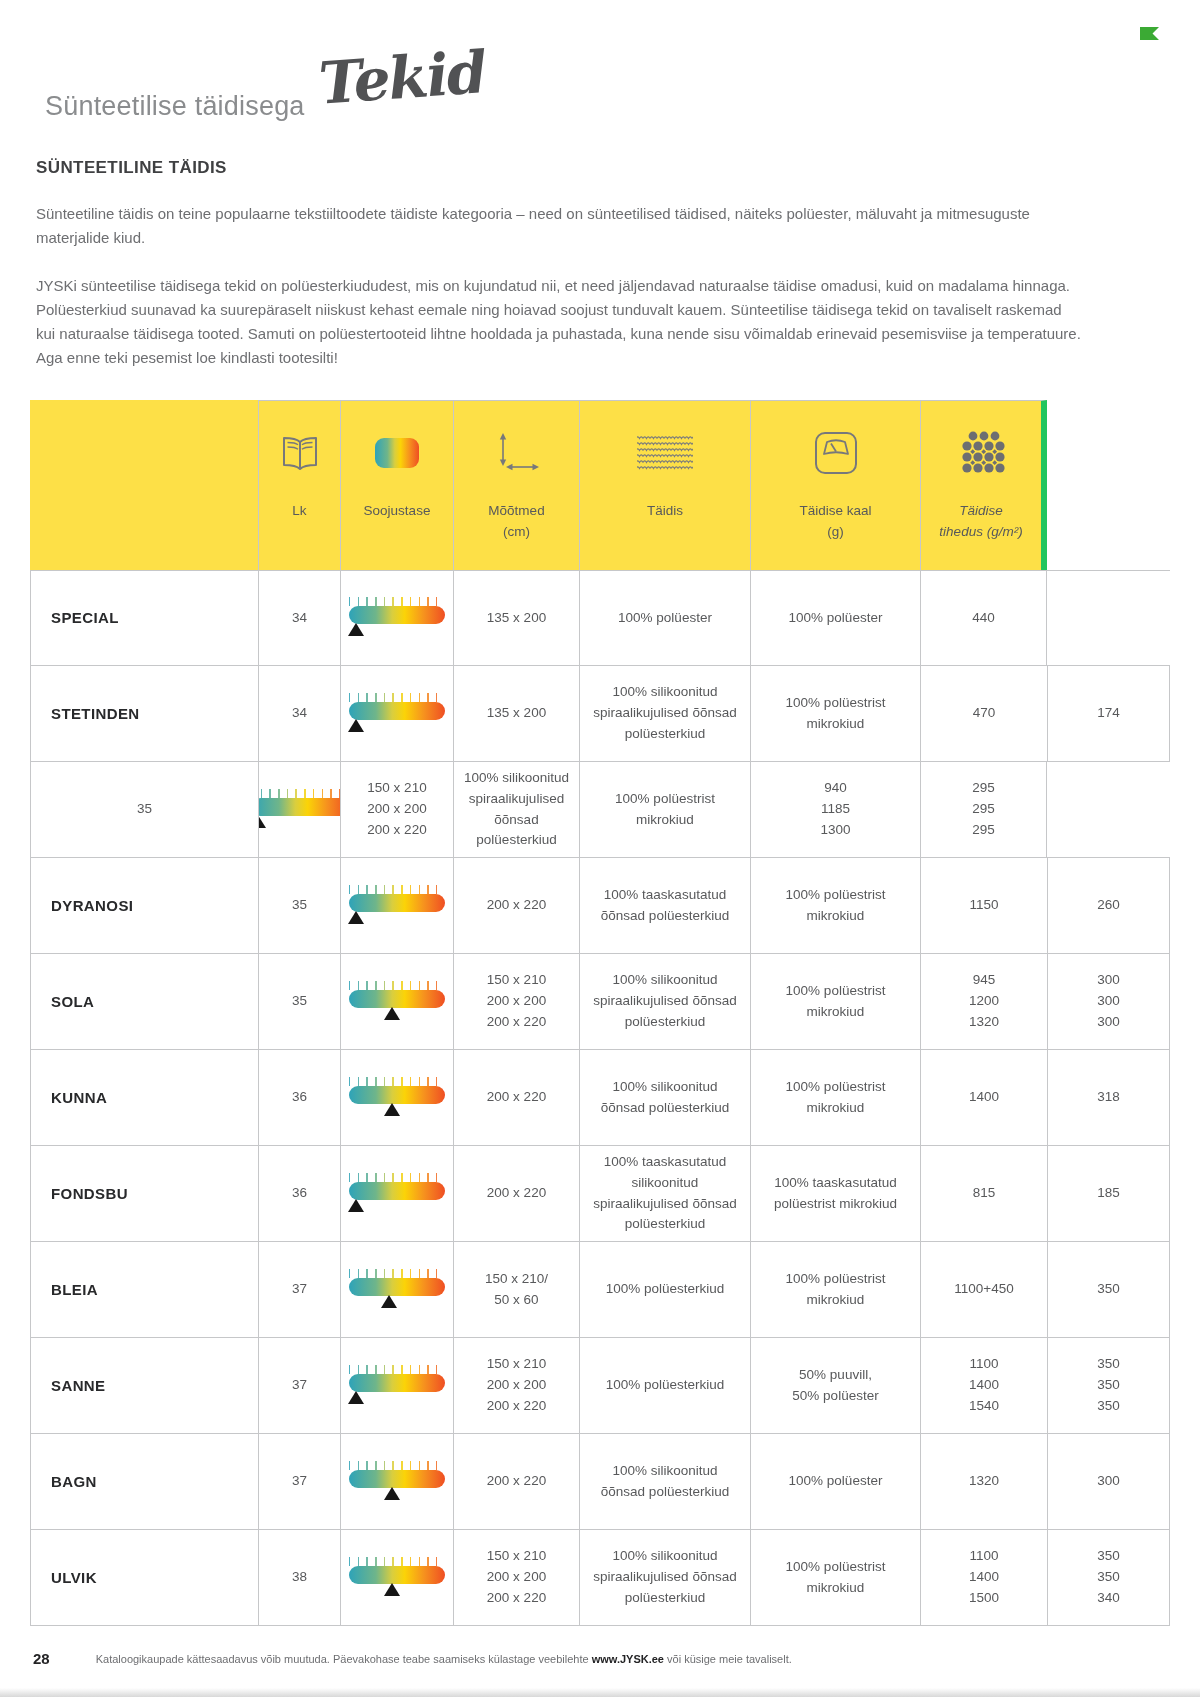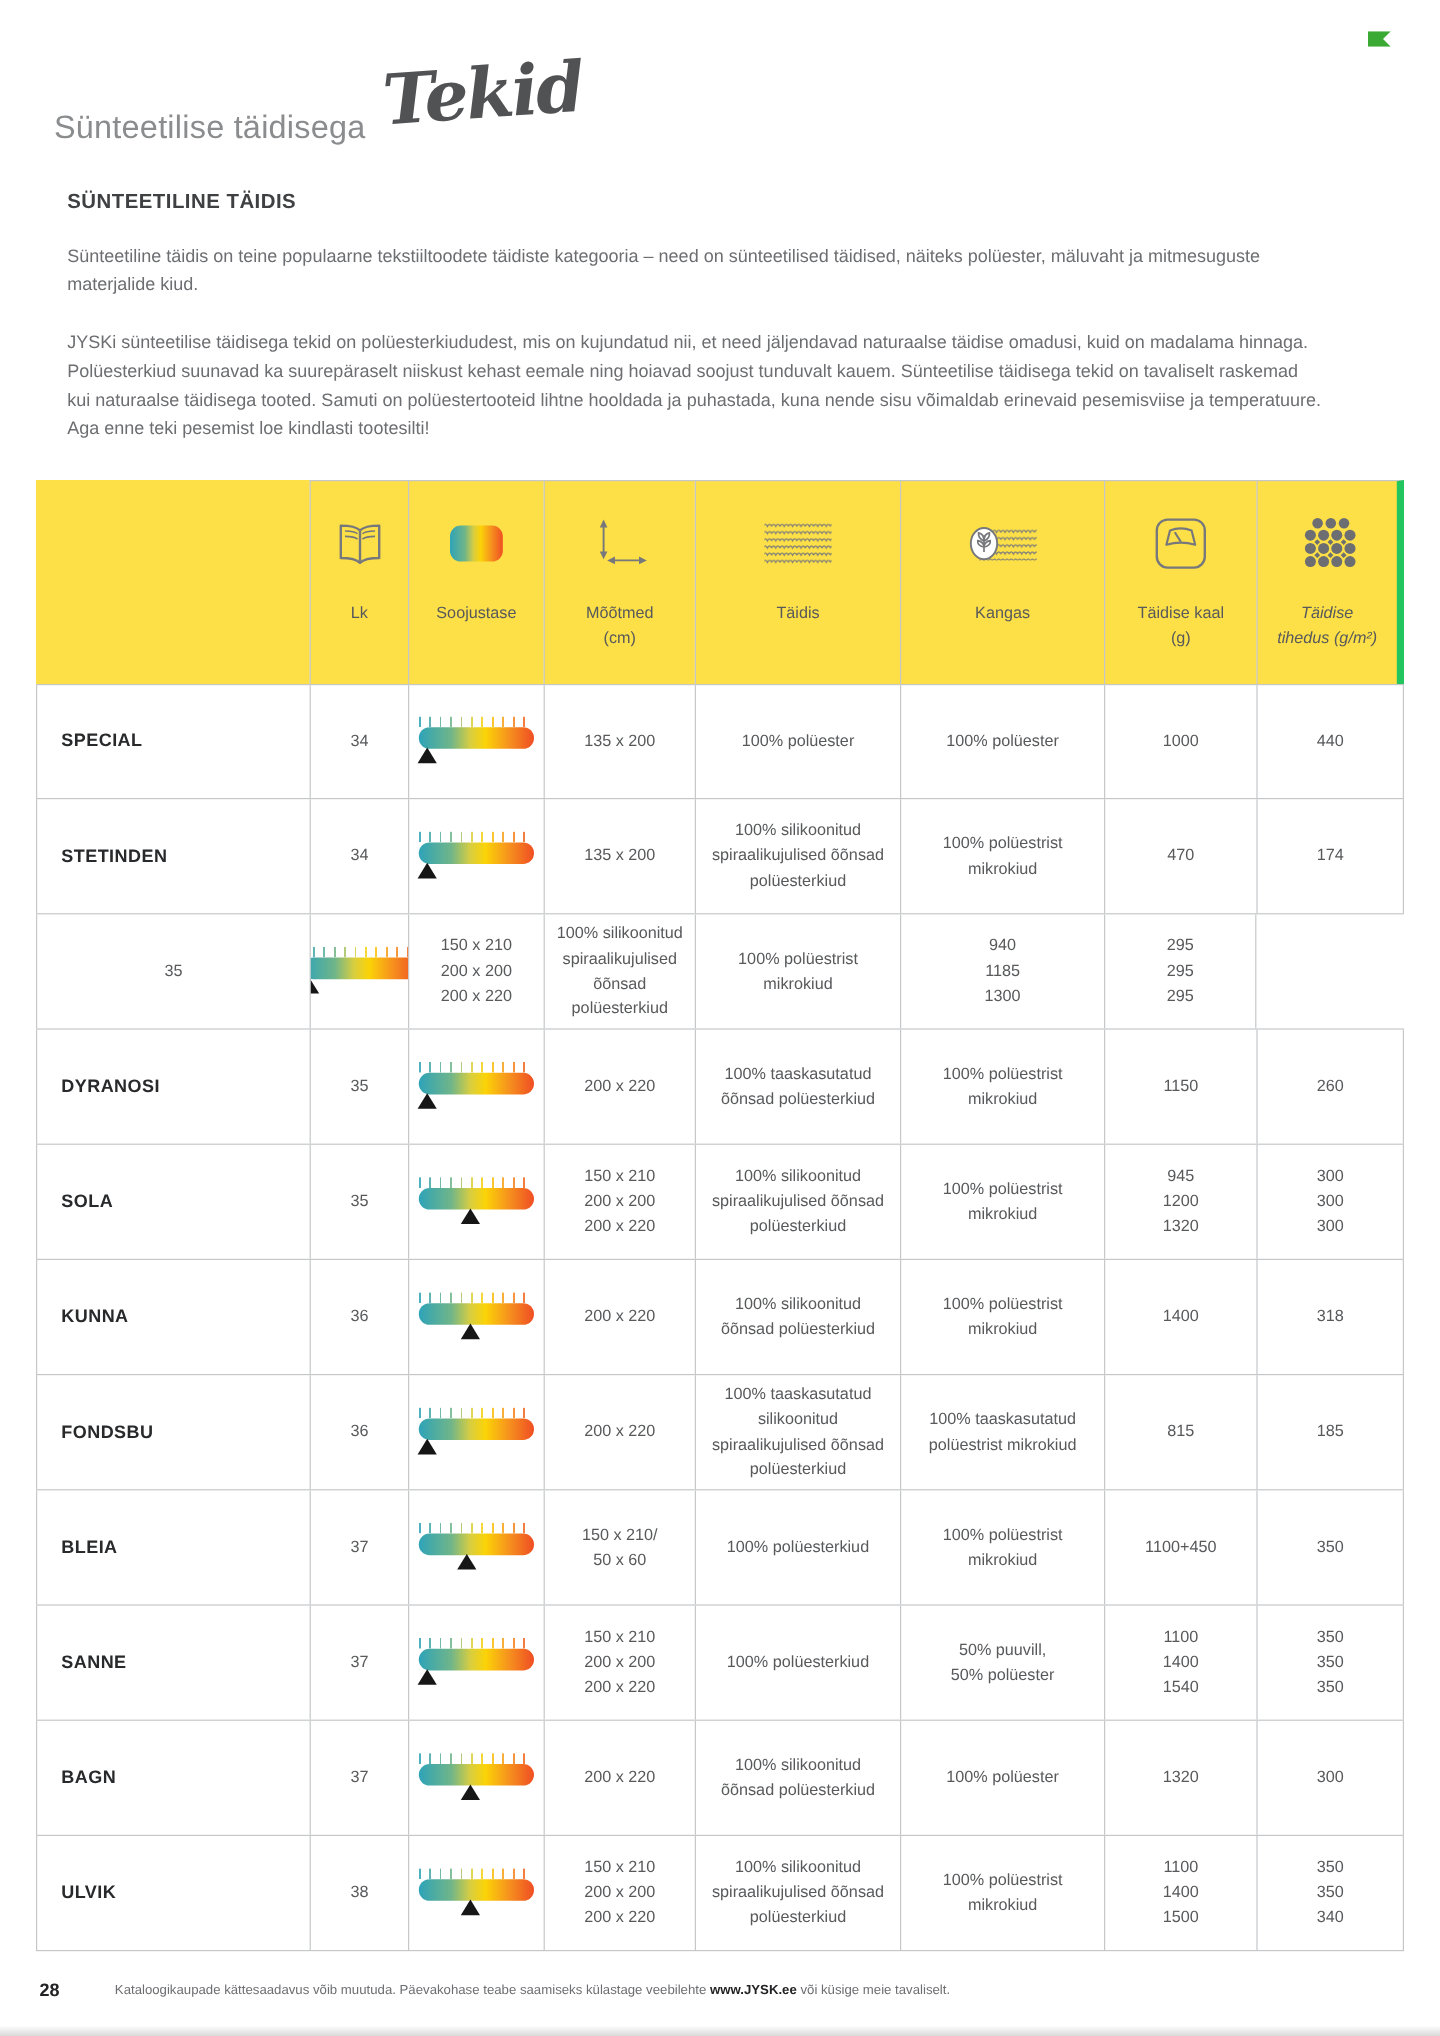--- a/index.html
+++ b/index.html
@@ -18,21 +18,21 @@
     position:relative; top:28px;
   }
   .title-script {
     font-family:"DejaVu Serif", serif; font-style:italic; font-weight:bold;
     font-size:58px; color:#515254; margin-left:14px; letter-spacing:-2px;
     display:inline-block; transform:rotate(-4deg); position:relative; top:18px;
   }
   .flag { position:absolute; right:8px; top:0px; }
 
   
-  .intro { position:absolute; left:56px; top:158px; width:1045px; }
+  .intro { position:absolute; left:36px; top:158px; width:1045px; }
   .intro h2 {
     font-size:17px; font-weight:bold; color:#3f4042; letter-spacing:0.4px;
     margin-bottom:24px;
   }
   .intro p {
     font-size:15px; line-height:1.6; color:#6d6e71; margin-bottom:24px;
   }
 
   
   .cmp-table { position:absolute; left:30px; top:400px; width:1140px; }
@@ -183,33 +183,20 @@
           <svg width="58" height="38" viewBox="0 0 58 38">
             <rect x="1" y="2" width="56" height="34" fill="url(#scallop)"></rect>
           </svg>
         </div>
         <div class="hlabel">
           <div>Täidis</div>
           <div></div>
         </div>
       </div>
 
-      <div class="hcell">
-        <div class="hicon">
-          <svg width="60" height="40" viewBox="0 0 60 40">
-            <rect x="10" y="6" width="48" height="28" fill="url(#scallop)"></rect>
-            <ellipse cx="14" cy="20" rx="11" ry="13" fill="#ffffff" stroke="#77787b" stroke-width="1.6"></ellipse>
-            <path class="ln" stroke-width="1.4" d="M14 27 C14 20 14 16 14 13 M14 18 C10.5 16 9 13.5 9.5 11 C12.5 11.5 14 14 14 18 Z M14 18 C17.5 16 19 13.5 18.5 11 C15.5 11.5 14 14 14 18 Z M14 23 C10 22 8.5 19.5 8.8 17.5 C11.8 18 13.8 20 14 23 Z M14 23 C18 22 19.5 19.5 19.2 17.5 C16.2 18 14.2 20 14 23 Z"></path>
-          </svg>
-        </div>
-        <div class="hlabel">
-          <div>Kangas</div>
-          <div></div>
-        </div>
-      </div>
 
       <div class="hcell">
         <div class="hicon">
           <svg width="46" height="46" viewBox="0 0 46 46">
             <rect class="ln" stroke-width="2" x="3" y="3" width="40" height="40" rx="9"></rect>
             <path class="ln" stroke-width="1.8" stroke-linejoin="round" d="M11 24 L14 12 Q23 8.5 32 12 L35 24 Q23 20.5 11 24 Z"></path>
             <line class="ln" stroke-width="1.8" x1="23" y1="21.5" x2="18" y2="13.5"></line>
           </svg>
         </div>
         <div class="hlabel">
@@ -267,23 +254,20 @@
     <div class="cell">
             <div>135 x 200</div>
           </div>
     <div class="cell">
             <div>100% polüester</div>
           </div>
     <div class="cell">
             <div>100% polüester</div>
           </div>
     <div class="cell">
-            <div>1000</div>
-          </div>
-    <div class="cell">
             <div>440</div>
           </div>
   </div>
 
   <div class="row grid-row">
     <div class="cell name">STETINDEN</div>
     <div class="cell">34</div>
     <div class="cell">
       <div class="warmth">
         <div class="ticks"></div>

